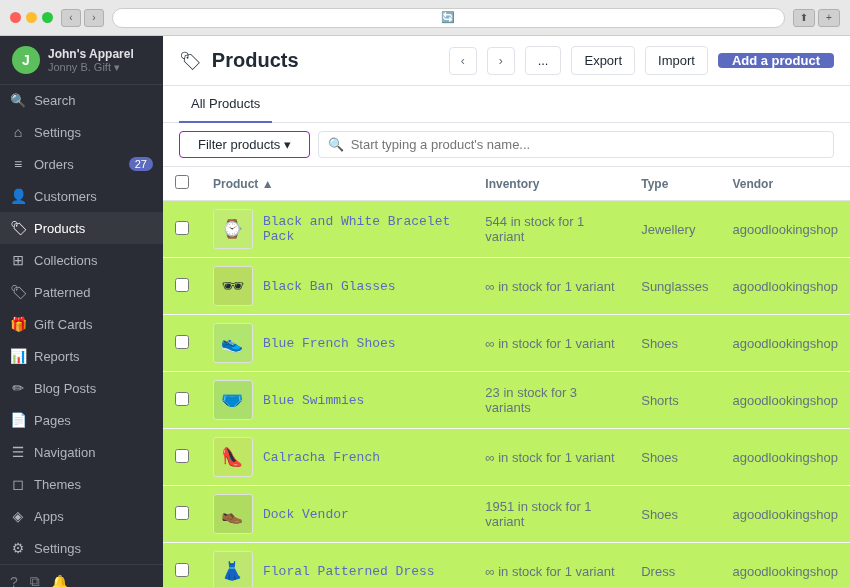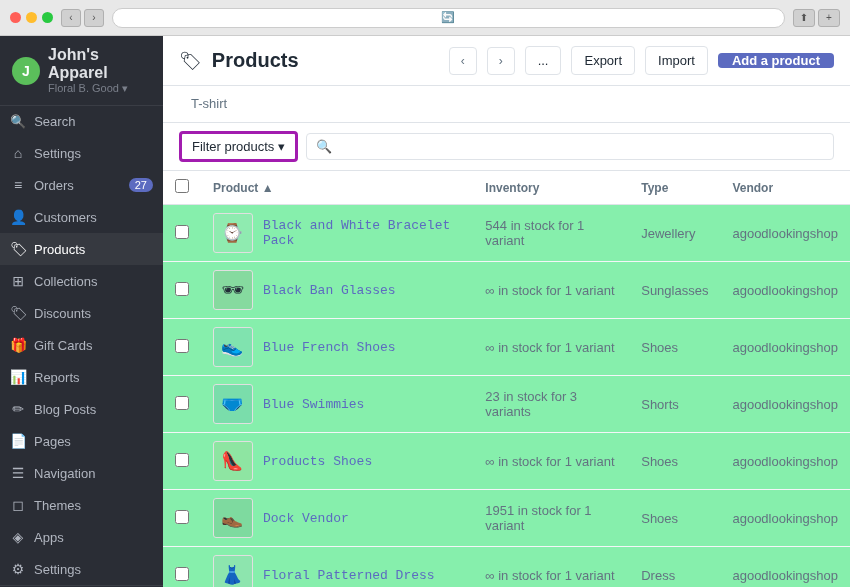--- a/index.html
+++ b/index.html
@@ -45,21 +45,21 @@
       display: flex;
       align-items: center;
       gap: 8px;
       border-bottom: 1px solid #3a3d45;
     }
     .sidebar-logo {
       width: 28px; height: 28px; background: #5bbf5b; border-radius: 50%;
       display: flex; align-items: center; justify-content: center;
       font-size: 14px; color: white; font-weight: bold; flex-shrink: 0;
     }
-    .sidebar-store-name { font-size: 16px; font-weight: 600; color: #e0e2e6; }
+    .sidebar-store-name { font-size: 12px; font-weight: 600; color: #e0e2e6; }
     .sidebar-store-sub { font-size: 11px; color: #7a7f8a; }
     .sidebar-search {
       padding: 8px 10px;
       display: flex; align-items: center; gap: 8px;
       cursor: pointer; color: #b0b5bf;
     }
     .sidebar-nav-item {
       padding: 8px 10px;
       display: flex; align-items: center; gap: 8px;
       cursor: pointer; color: #b0b5bf; position: relative;
@@ -122,35 +122,35 @@
     .tab-item.active { color: #212b36; border-bottom-color: #5c6bc0; font-weight: 500; }
 
     
     .filter-bar {
       background: white;
       padding: 8px 16px;
       display: flex; align-items: center; gap: 8px;
       border-bottom: 1px solid #dfe3e8;
     }
     .filter-btn {
-      padding: 5px 10px; border: 3px solid #a21caf; border-radius: 4px;
+      padding: 5px 18px; border: 1px solid #a21caf; border-radius: 4px;
       background: white; font-size: 13px; color: #212b36; cursor: pointer;
       display: flex; align-items: center; gap: 4px;
     }
     .search-input-wrapper {
       flex: 1; display: flex; align-items: center;
       border: 1px solid #dfe3e8; border-radius: 4px;
       background: white; padding: 5px 10px; gap: 6px;
     }
     .search-input-wrapper input {
       border: none; outline: none; width: 100%; font-size: 13px; color: #637381; background: transparent;
     }
 
     
-    .table-wrapper { flex: 1; overflow-y: auto; background: #86efac; }
+    .table-wrapper { flex: 1; overflow-y: auto; background: #bef264; }
     table { width: 100%; border-collapse: collapse; }
     thead th {
       padding: 8px 12px; text-align: left; font-size: 12px; font-weight: 600;
       color: #637381; border-bottom: 1px solid #dfe3e8; background: white;
     }
     .th-checkbox { width: 32px; }
     tbody tr { border-bottom: 1px solid #f4f6f8; }
     td { padding: 8px 12px; vertical-align: middle; font-size: 13px; color: #212b36; }
     td.td-checkbox { width: 32px; }
     .product-thumb {
@@ -193,21 +193,21 @@
 
 <div class="app-layout">
 
   <nav class="sidebar">
     <div class="sidebar-header">
       <div class="sidebar-logo">
         <span>J</span>
       </div>
       <div>
         <div class="sidebar-store-name">John's Apparel</div>
-        <div class="sidebar-store-sub">Floral B. Good ▾</div>
+        <div class="sidebar-store-sub">Jonny B. Gift ▾</div>
       </div>
     </div>
 
     <div class="sidebar-search">
       <span class="icon">🔍</span>
       <span class="label">Search</span>
     </div>
 
     <div class="sidebar-nav-item">
       <span class="icon">⌂</span>
@@ -225,21 +225,21 @@
     <div class="sidebar-nav-item active">
       <span class="icon">🏷</span>
       <span class="label">Products</span>
     </div>
     <div class="sidebar-nav-item">
       <span class="icon">⊞</span>
       <span class="label">Collections</span>
     </div>
     <div class="sidebar-nav-item">
       <span class="icon">🏷</span>
-      <span class="label">Discounts</span>
+      <span class="label">Patterned</span>
     </div>
     <div class="sidebar-nav-item">
       <span class="icon">🎁</span>
       <span class="label">Gift Cards</span>
     </div>
     <div class="sidebar-nav-item">
       <span class="icon">📊</span>
       <span class="label">Reports</span>
     </div>
     <div class="sidebar-nav-item">
@@ -281,27 +281,28 @@
       <h1 class="page-title">Products</h1>
       <div class="header-nav-btn">‹</div>
       <div class="header-nav-btn">›</div>
       <div class="header-btn">...</div>
       <button class="header-btn">Export</button>
       <button class="header-btn">Import</button>
       <button class="header-btn-primary">Add a product</button>
     </div>
 
     <div class="tabs-bar">
-      <div class="tab-item">T-shirt</div>
+      <div class="tab-item active">All Products</div>
     </div>
 
     <div class="filter-bar">
       <button class="filter-btn">Filter products ▾</button>
       <div class="search-input-wrapper">
         <span style="color:#aaa; font-size:13px;">🔍</span>
+        <input type="text" placeholder="Start typing a product's name..." style="">
       </div>
     </div>
 
     <div class="table-wrapper">
       <table>
         <thead>
           <tr>
             <th class="th-checkbox">
               <input type="checkbox" style="">
             </th>
@@ -380,21 +381,21 @@
     </tr>
             <tr>
       <td class="td-checkbox">
         <input type="checkbox" style="">
       </td>
       <td>
         <div style="display:flex; align-items:center; gap:10px;">
           <div class="product-thumb" style="background-color: #c8a06020; border-color: #e0e0e0;">
             <span style="font-size:18px;">👠</span>
           </div>
-          <a href="#" class="product-link">Products Shoes</a>
+          <a href="#" class="product-link">Calracha French</a>
         </div>
       </td>
       <td class="td-inventory">∞ in stock for 1 variant</td>
       <td class="td-type">Shoes</td>
       <td class="td-vendor">agoodlookingshop</td>
     </tr>
             <tr>
       <td class="td-checkbox">
         <input type="checkbox" style="">
       </td>

